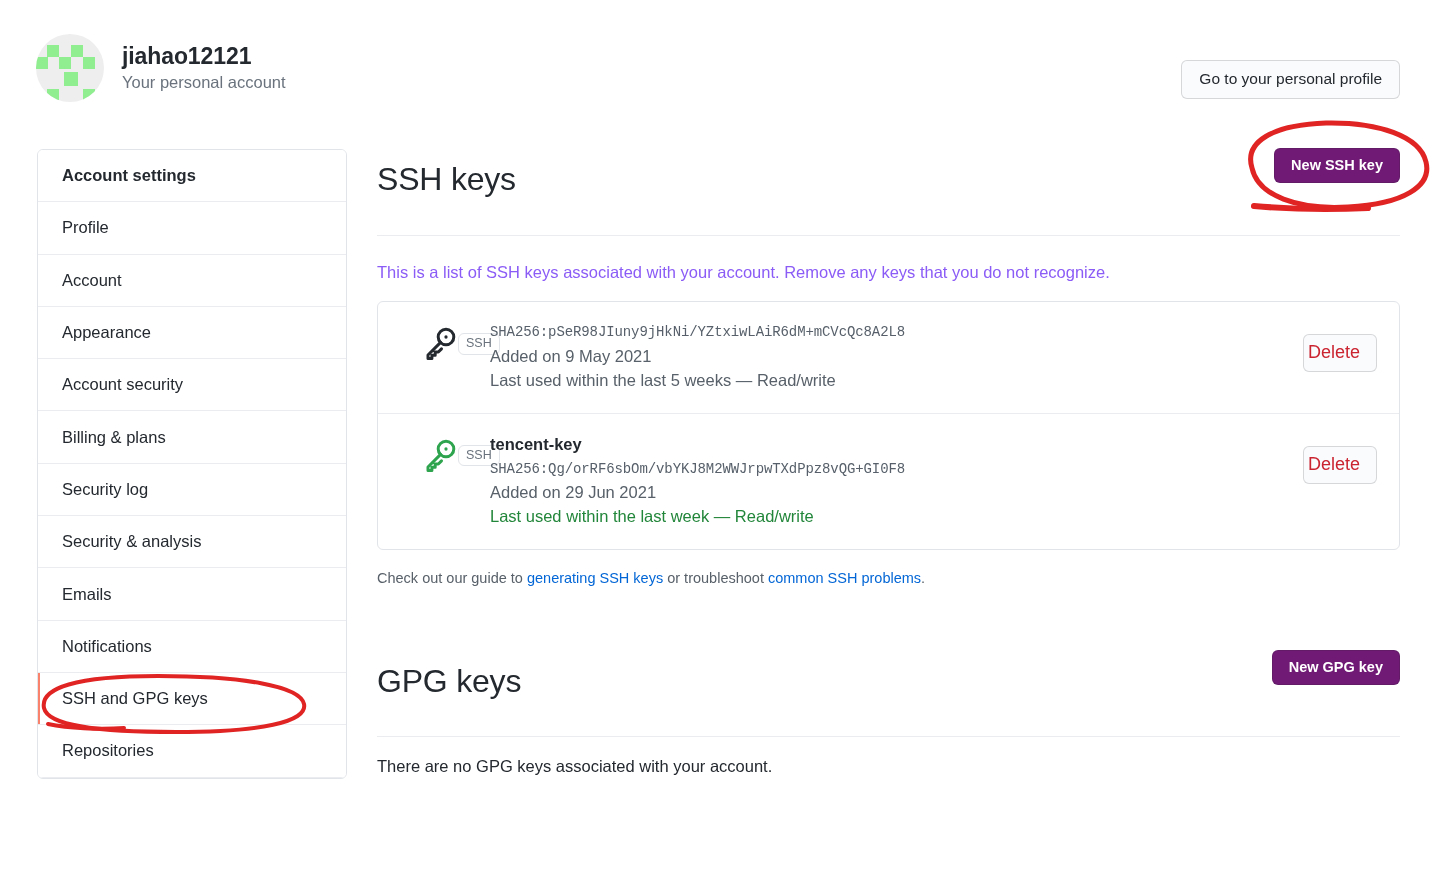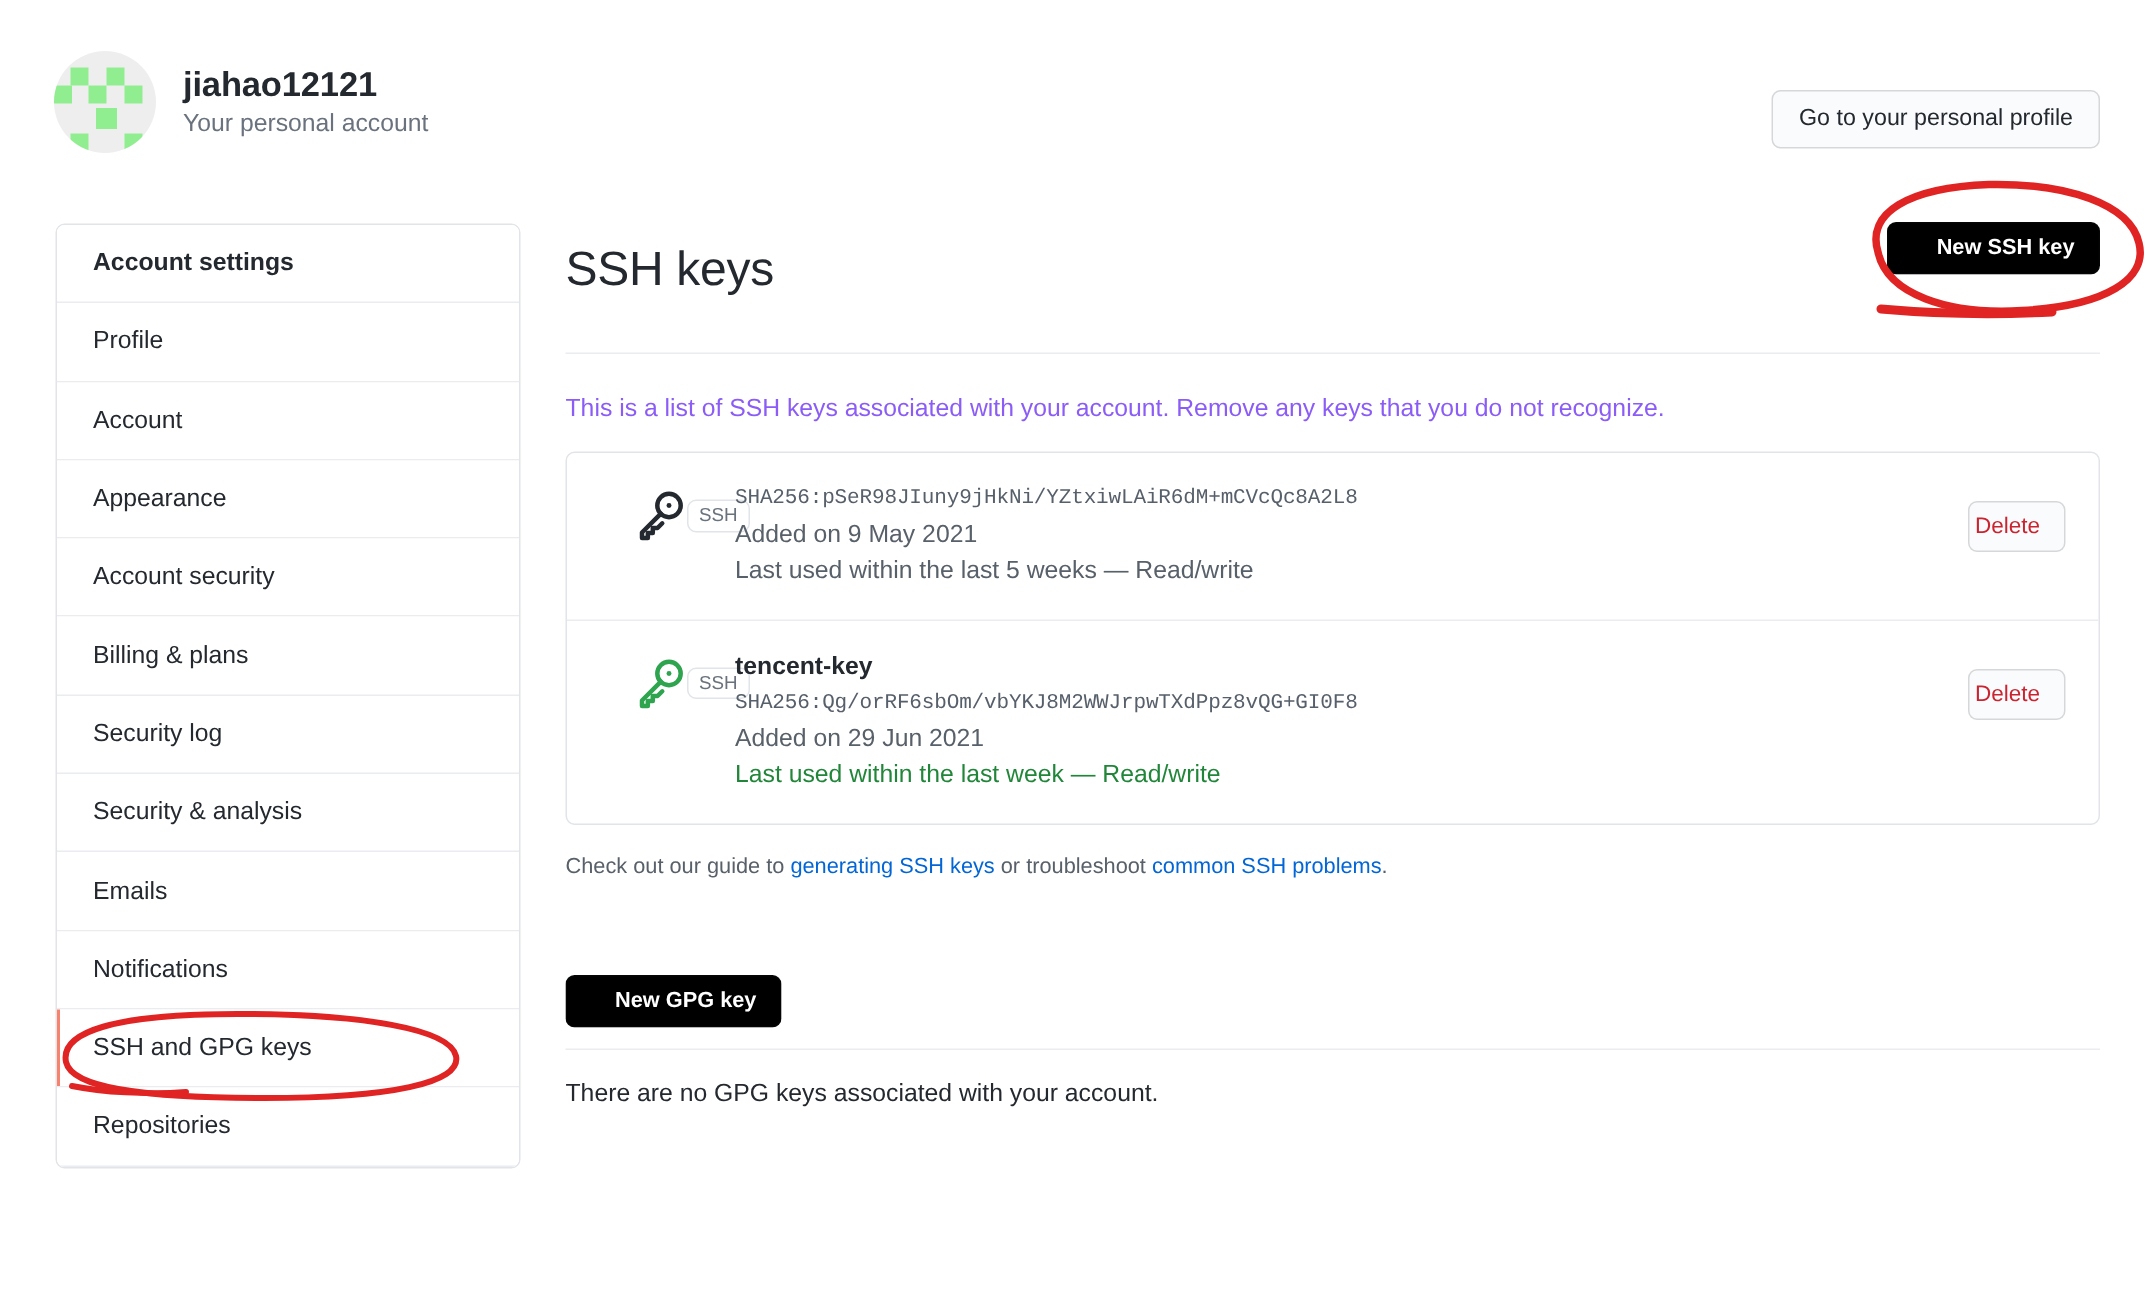--- a/index.html
+++ b/index.html
@@ -78,25 +78,25 @@
   .sect-head {
     display: flex; align-items: flex-start; justify-content: space-between;
     padding-bottom: 14px;
     border-bottom: 1px solid #eaecef;
   }
   .sect-title {
     font-size: 32px; font-weight: 400; color: #24292f;
     line-height: 1.18; letter-spacing: -0.2px;
   }
   .btn-green {
-    background: #000000; color: #ffffff;
+    background: #701a75; color: #ffffff;
     border: 1px solid rgba(27,31,35,0.15);
     border-radius: 6px;
     font-size: 14.5px; font-weight: 600;
-    padding: 8px 16px 9px 32px;
+    padding: 8px 16px 9px 16px;
     cursor: pointer; white-space: nowrap;
     font-family: "Liberation Sans", sans-serif;
     margin-top: 8px;
   }
   .blurb {
     font-size: 16.5px; color: #8b5cf6;
     margin-top: 24px; margin-bottom: 17px;
     line-height: 1.5;
   }
 
@@ -139,21 +139,21 @@
   }
   .key-meta {
     font-size: 16.5px; color: #586069; line-height: 1.45;
   }
   .key-meta.recent { color: #22863a; }
   .btn-delete {
     margin-top: 12px;
     background: #fafbfc; color: #cb2431;
     border: 1px solid rgba(27,31,35,0.16);
     border-radius: 6px;
-    font-size: 15px;
+    font-size: 18px;
     padding: 7px 16px 8px 4px;
     cursor: pointer; white-space: nowrap;
     font-family: "Liberation Sans", sans-serif;
   }
 
   .foot-note {
     margin-top: 18px;
     font-size: 14.5px; color: #586069; line-height: 1.5;
   }
   .foot-note a { color: #0366d6; text-decoration: none; cursor: pointer; }
@@ -279,20 +279,21 @@
           </div>
         </div>
 
       <p class="foot-note">
         <span>Check out our guide to </span><a>generating SSH keys</a><span> or troubleshoot </span><a>common SSH problems</a><span>.</span>
       </p>
     </section>
 
     <section class="gpg-section">
       <div class="sect-head">
+        <h1 class="sect-title">GPG keys</h1>
         <button class="btn-green">New GPG key</button>
       </div>
       <p class="gpg-empty">There are no GPG keys associated with your account.</p>
     </section>
 
   </main>
 
   <svg class="annot" id="annot-newsshkey" width="206" height="100" viewBox="0 0 206 100">
     <path d="M24,48 C16,22 44,5 98,3 C150,2 192,16 198,42 C204,66 176,84 120,87 C70,90 30,76 24,48 Z" fill="none" stroke="#e02424" stroke-width="5" stroke-linecap="round"></path>
     <path d="M26,86 C60,89 100,90 140,88" fill="none" stroke="#e02424" stroke-width="6" stroke-linecap="round"></path>

